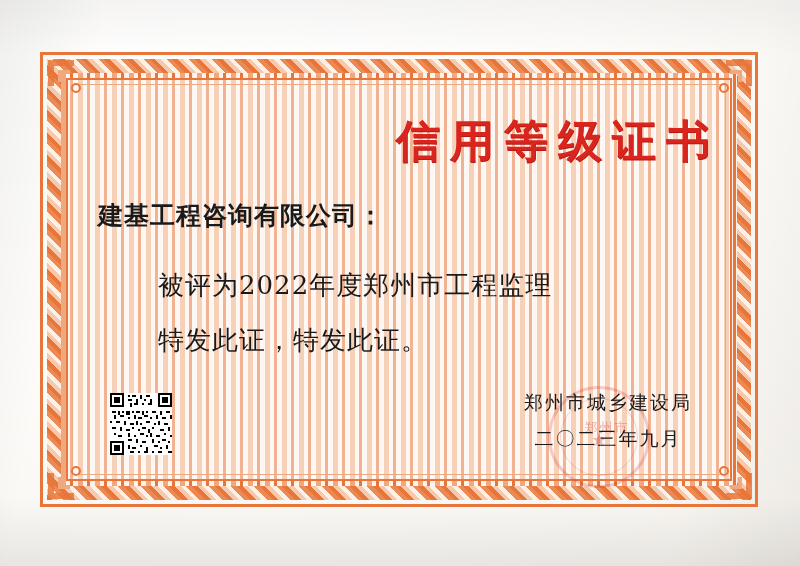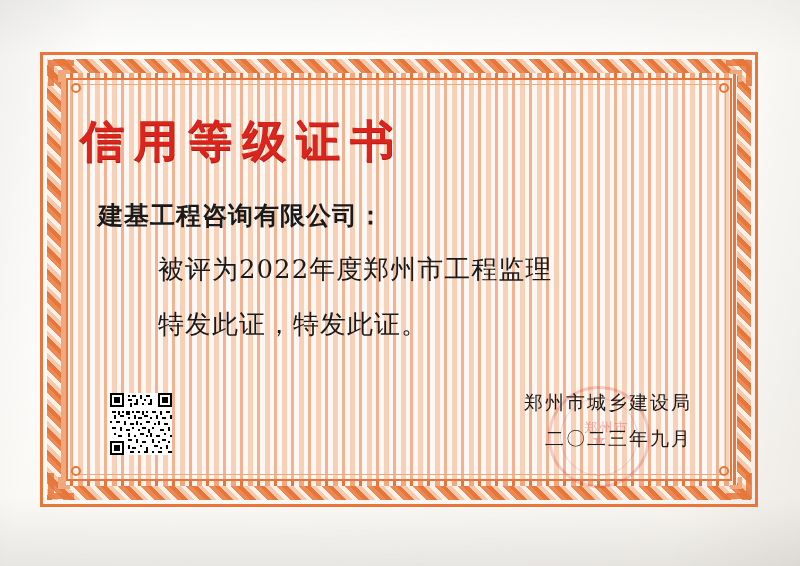--- a/index.html
+++ b/index.html
@@ -105,41 +105,41 @@
   .content {
     position: absolute;
     left: 80px;
     top: 90px;
     width: 640px;
     height: 380px;
   }
 
   .cert-title {
     margin-top: 22px;
-    text-align: left;
+    text-align: right;
     font-family: "DejaVu Serif", serif;
     font-size: 44px;
     font-weight: bold;
     letter-spacing: 10px;
     color: #d9251d;
     text-shadow: 0.5px 0.5px 0 #b51a14;
   }
 
   .addressee {
     margin-top: 28px;
     margin-left: 18px;
     font-family: "DejaVu Serif", serif;
     font-size: 25px;
     font-weight: bold;
     color: #1a1a1a;
     letter-spacing: 1px;
   }
 
   .body-line {
-    margin-top: 20px;
+    margin-top: 36px;
     margin-left: 78px;
     font-family: "DejaVu Serif", serif;
     font-size: 26px;
     color: #1a1a1a;
     letter-spacing: 1px;
   }
   .body-line.second {
     margin-top: 12px;
     margin-left: 28px;
   }
@@ -157,21 +157,21 @@
     height: 62px;
     background: #ffffff;
   }
   .qr svg { display: block; }
 
   
   .signature {
     position: absolute;
     right: 28px;
     top: 300px;
-    text-align: right;
+    text-align: center;
     font-family: "DejaVu Serif", serif;
     color: #1a1a1a;
   }
   .sig-org {
     font-size: 19px;
     letter-spacing: 2px;
   }
   .sig-date {
     margin-top: 10px;
     font-size: 19px;

